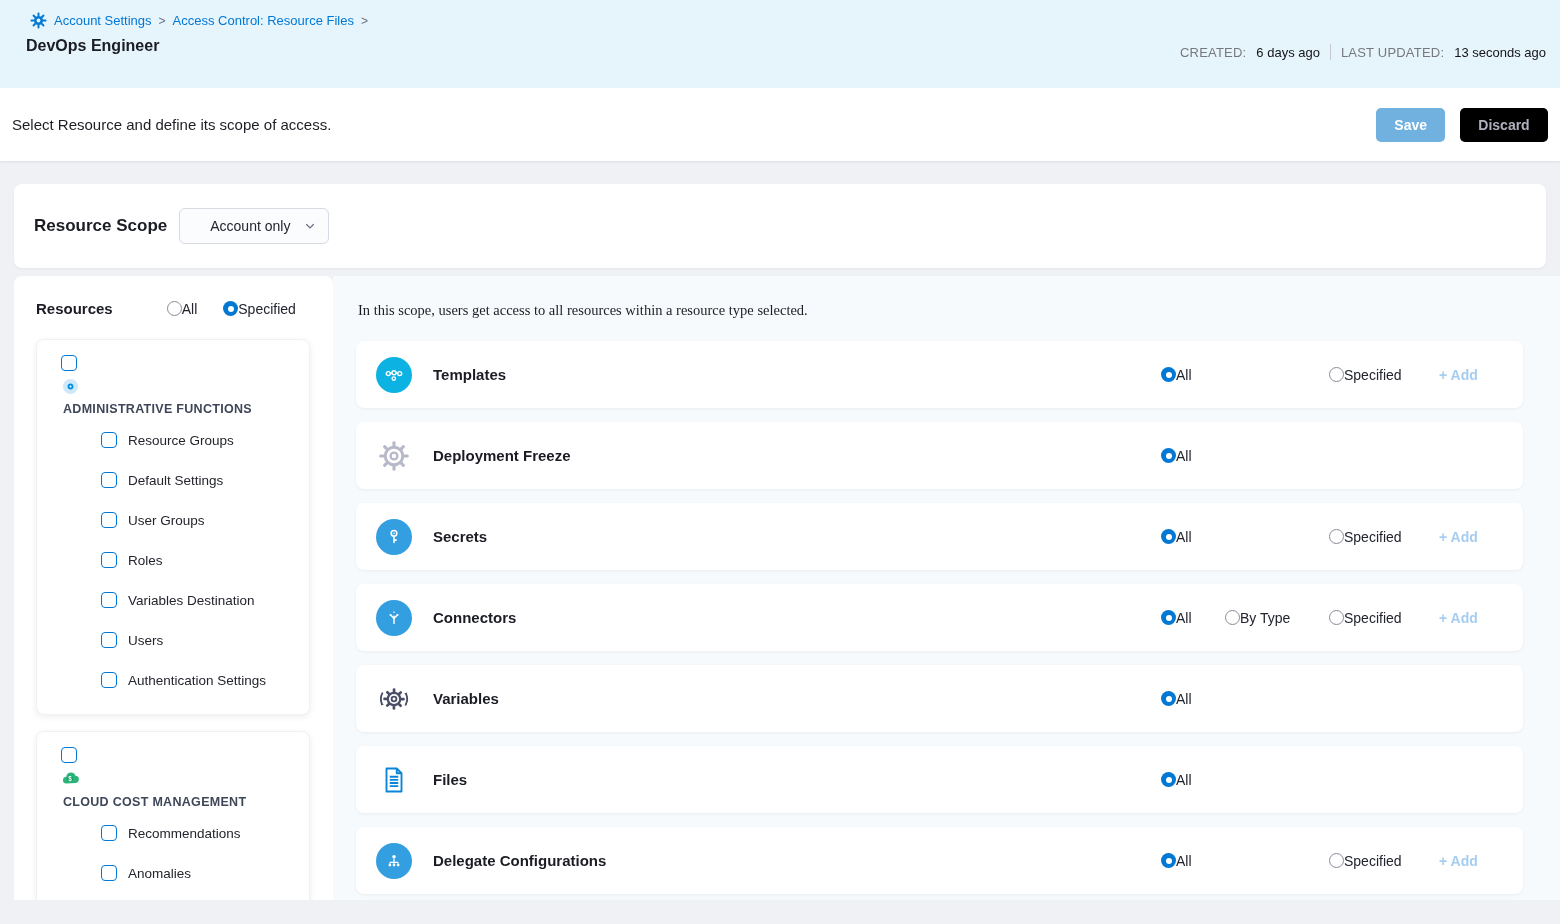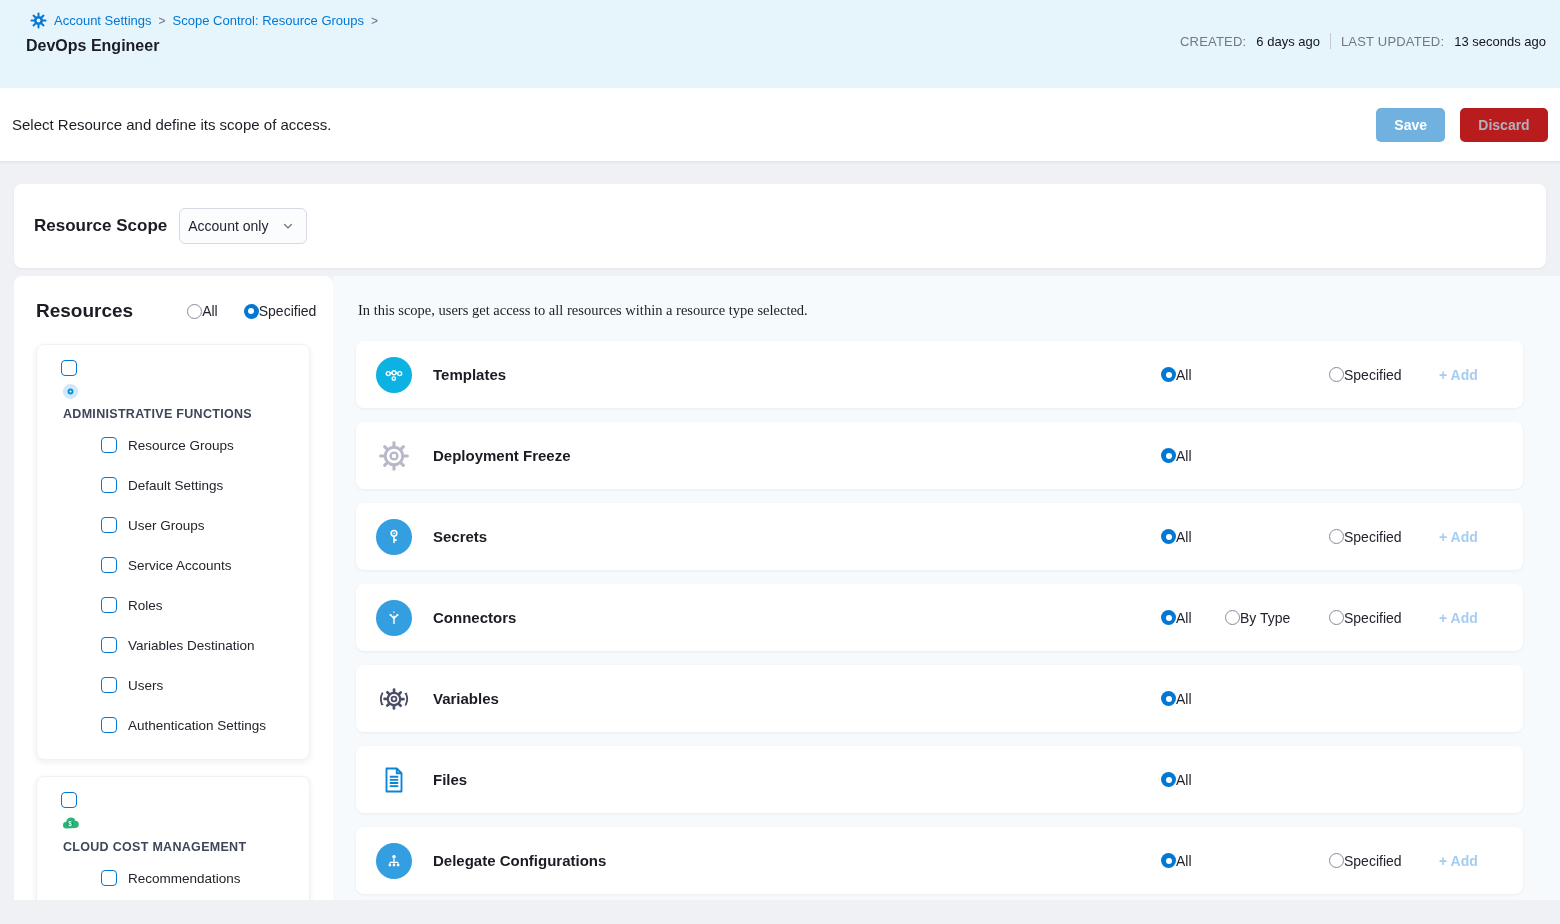--- a/index.html
+++ b/index.html
@@ -5,47 +5,47 @@
   * { margin:0; padding:0; box-sizing:border-box; }
   html,body { width:1560px; height:924px; overflow:hidden;
     font-family:"Liberation Sans","DejaVu Sans",sans-serif; background:#eff1f5; color:#1d1e25; }
 
   
   .page-header { background:#e6f4fb; height:88px; padding:12px 16px 0 16px; position:relative; }
   .breadcrumb { display:flex; align-items:center; gap:7px; padding-left:14px; font-size:13px; }
   .breadcrumb a { color:#0278d5; text-decoration:none; font-weight:500; cursor:pointer; }
   .crumb-sep { color:#6b6d85; font-size:12px; }
   .page-title { font-size:16px; font-weight:700; color:#1b1c24; margin:8px 0 0 10px; }
-  .header-meta { position:absolute; right:14px; bottom:39px; display:flex; align-items:center; gap:10px; font-size:13px; }
+  .header-meta { position:absolute; right:14px; bottom:28px; display:flex; align-items:center; gap:10px; font-size:13px; }
   .meta-label { color:#77787f; letter-spacing:.2px; }
   .meta-value { color:#141419; }
   .meta-divider { width:1px; height:16px; background:#c6c7d2; }
 
   
   .toolbar { background:#ffffff; height:74px; display:flex; align-items:center;
     padding:0 12px 0 12px; border-bottom:1px solid #e2e3ec; box-shadow:0 1px 2px rgba(40,41,61,.05); }
   .toolbar-text { font-size:15px; color:#1d1e25; }
   .toolbar-actions { margin-left:auto; display:flex; gap:15px; }
   .btn { border:none; border-radius:5px; font-size:14px; font-weight:700; height:34px; padding:0 18px;
     cursor:pointer; font-family:inherit; }
   .btn-save { background:#71b1e0; color:#ffffff; min-width:66px; }
-  .btn-discard { background:#b91c1c; color:#b0b1c0; min-width:88px; }
+  .btn-discard { background:#000000; color:#b0b1c0; min-width:88px; }
 
   
   .scope-card { background:#ffffff; border-radius:8px; margin:22px 14px 8px 14px; height:84px;
     display:flex; align-items:center; padding:0 20px; box-shadow:0 1px 3px rgba(40,41,61,.05); }
   .scope-label { font-size:17px; font-weight:700; color:#1b1c24; margin-right:12px; }
   .scope-select { display:flex; align-items:center; gap:14px; border:1px solid #d8d9e3; background:#fbfcfe;
-    border-radius:6px; height:36px; padding:0 12px 0 8px; font-size:14px; font-weight:500; color:#22242e; cursor:pointer; }
+    border-radius:6px; height:36px; padding:0 12px 0 30px; font-size:14px; font-weight:500; color:#22242e; cursor:pointer; }
 
   
   .content { display:flex; align-items:stretch; height:624px; margin-left:14px; }
   .sidebar { width:319px; background:#ffffff; border-radius:8px 8px 0 0; flex:none; overflow:hidden; }
   .sidebar-head { display:flex; align-items:center; padding:24px 0 6px 22px; gap:26px; }
-  .sidebar-title { font-size:19px; font-weight:700; color:#1b1c24; margin-right:28px; }
+  .sidebar-title { font-size:15px; font-weight:700; color:#1b1c24; margin-right:28px; }
   .radio-opt { display:flex; align-items:center; font-size:14px; color:#22242e; cursor:pointer; }
   .radio { width:15px; height:15px; border-radius:50%; flex:none; position:relative; background:#fff;
     border:1.5px solid #8a8b9a; }
   .radio.sel { border:none; background:#0278d5; }
   .radio.sel::after { content:""; position:absolute; left:4.5px; top:4.5px; width:6px; height:6px;
     border-radius:50%; background:#ffffff; }
 
   .group-card { margin:16px 23px 15px 22px; background:#ffffff; border:1px solid #f0f1f6; border-radius:8px;
     box-shadow:0 2px 6px rgba(40,41,61,.08); padding:15px 10px 14px 24px; }
   .group-head { display:flex; align-items:flex-start; gap:6px; margin-bottom:4px; cursor:pointer;flex-direction:column; }
@@ -84,21 +84,21 @@
           <rect x="10.6" y="0.8" width="2.8" height="5.4" rx="1.2" transform="rotate(225 12 12)"></rect>
           <rect x="10.6" y="0.8" width="2.8" height="5.4" rx="1.2" transform="rotate(270 12 12)"></rect>
           <rect x="10.6" y="0.8" width="2.8" height="5.4" rx="1.2" transform="rotate(315 12 12)"></rect>
           <circle cx="12" cy="12" r="6.4"></circle>
         </g>
         <circle cx="12" cy="12" r="2.7" fill="#e6f4fb"></circle>
       </svg>
     </span>
     <a>Account Settings</a>
     <span class="crumb-sep">&gt;</span>
-    <a>Scope Control: Resource Groups</a>
+    <a>Access Control: Resource Files</a>
     <span class="crumb-sep">&gt;</span>
   </div>
   <div class="page-title">DevOps Engineer</div>
   <div class="header-meta">
     <span class="meta-label">CREATED:</span>
     <span class="meta-value">6 days ago</span>
     <span class="meta-divider"></span>
     <span class="meta-label">LAST UPDATED:</span>
     <span class="meta-value">13 seconds ago</span>
   </div>
@@ -156,24 +156,20 @@
           <span class="checkbox"></span>
           <span class="item-label">Resource Groups</span>
         </div>
         <div class="group-item">
           <span class="checkbox"></span>
           <span class="item-label">Default Settings</span>
         </div>
         <div class="group-item">
           <span class="checkbox"></span>
           <span class="item-label">User Groups</span>
-        </div>
-        <div class="group-item">
-          <span class="checkbox"></span>
-          <span class="item-label">Service Accounts</span>
         </div>
         <div class="group-item">
           <span class="checkbox"></span>
           <span class="item-label">Roles</span>
         </div>
         <div class="group-item">
           <span class="checkbox"></span>
           <span class="item-label">Variables Destination</span>
         </div>
         <div class="group-item">

